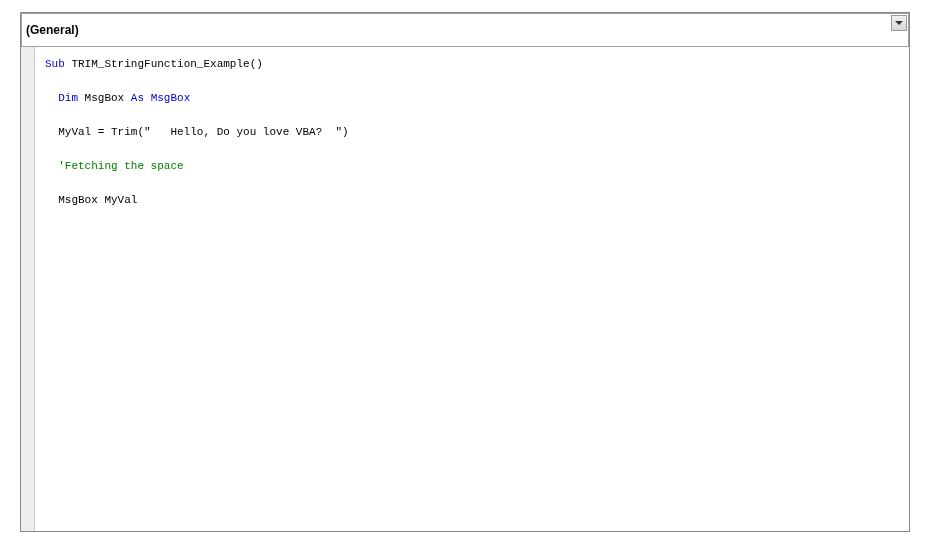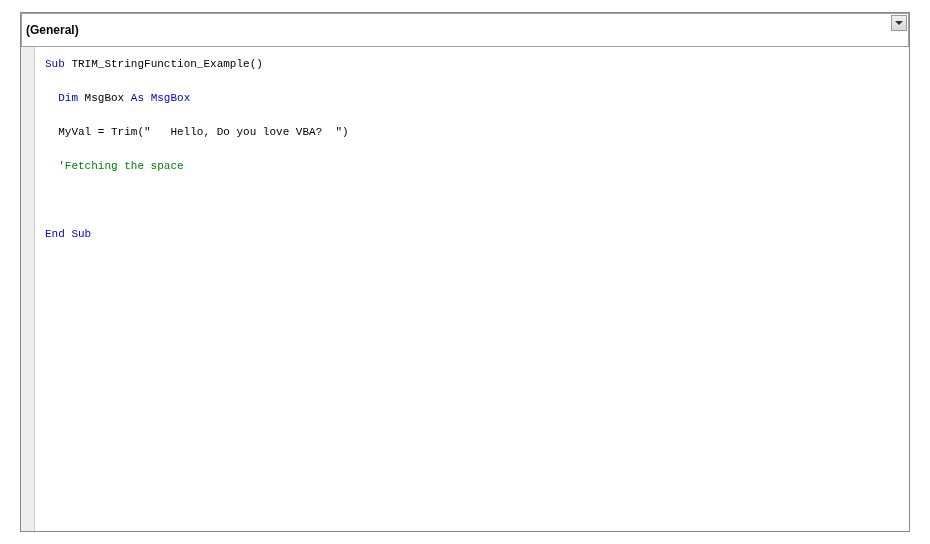--- a/index.html
+++ b/index.html
@@ -98,17 +98,17 @@
       <span class="dropdown-arrow"></span>
     </div>
   </div>
   <div class="editor-area">
     <div class="margin-bar"></div>
     <div class="code-pane">
 <div class="code-line"><span class="k-blue">Sub</span><span class="k-black"> TRIM_StringFunction_Example()</span></div>
 <div class="code-line">  <span class="k-blue">Dim</span><span class="k-black"> MsgBox </span><span class="k-blue">As</span><span class="k-blue"> MsgBox</span></div>
 <div class="code-line">  <span class="k-black">MyVal = Trim("   Hello, Do you love VBA?  ")</span></div>
 <div class="code-line">  <span class="k-green">'Fetching the space</span></div>
+<div class="code-line">  <span class="k-black">MsgBox MyVal</span></div>
 <div class="code-line"><span></span>&nbsp;</div>
-<div class="code-line"><span class="k-blue">End Sub</span></div>
     </div>
   </div>
 </div>
 
 </body></html>

